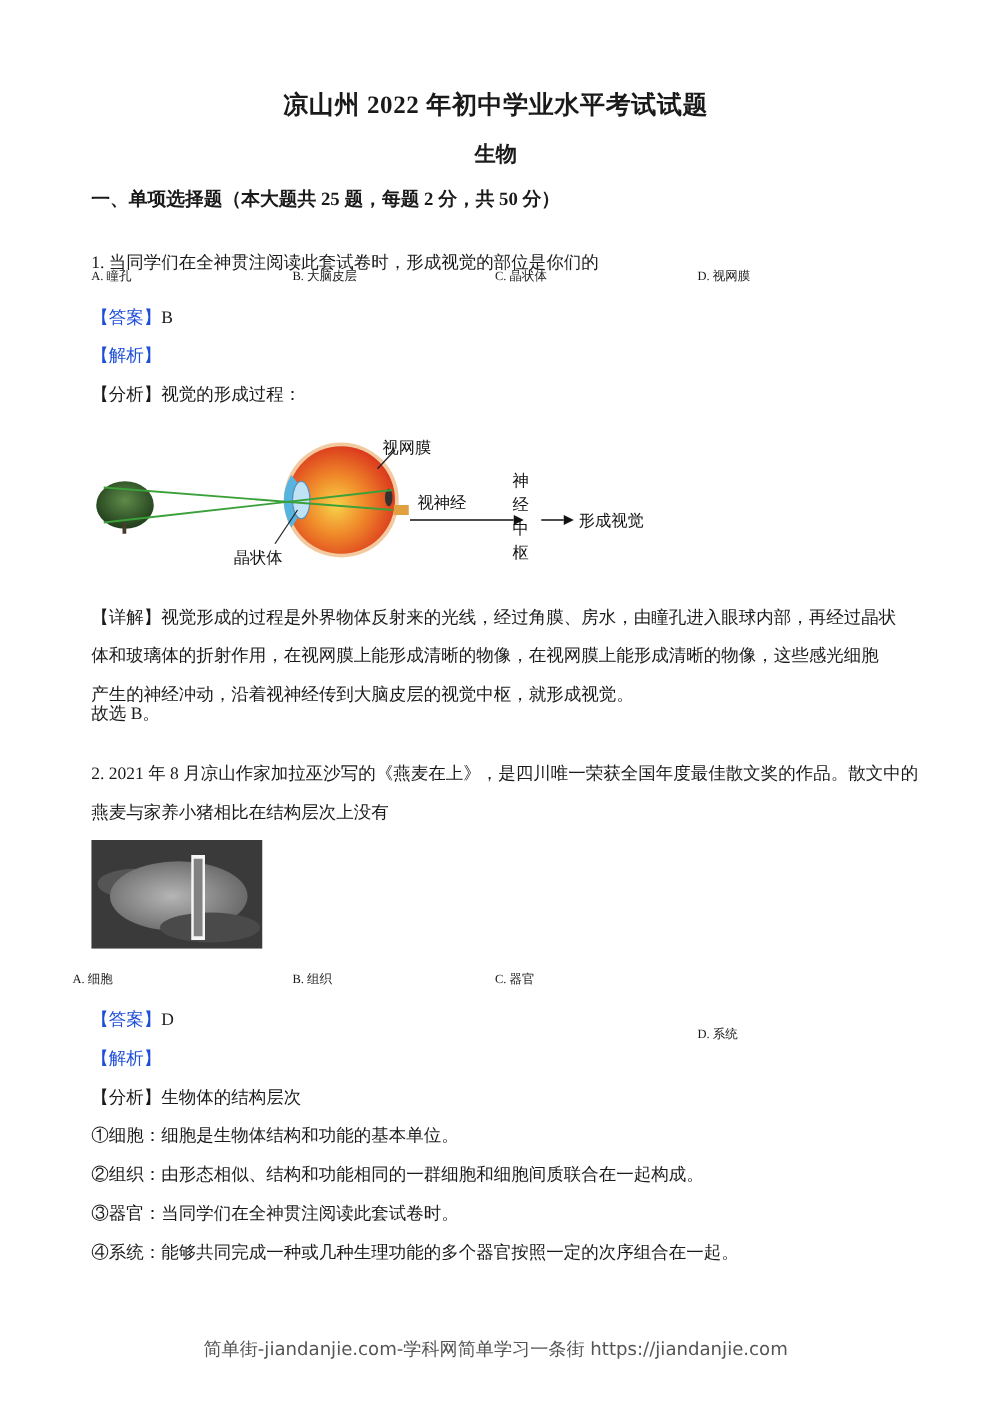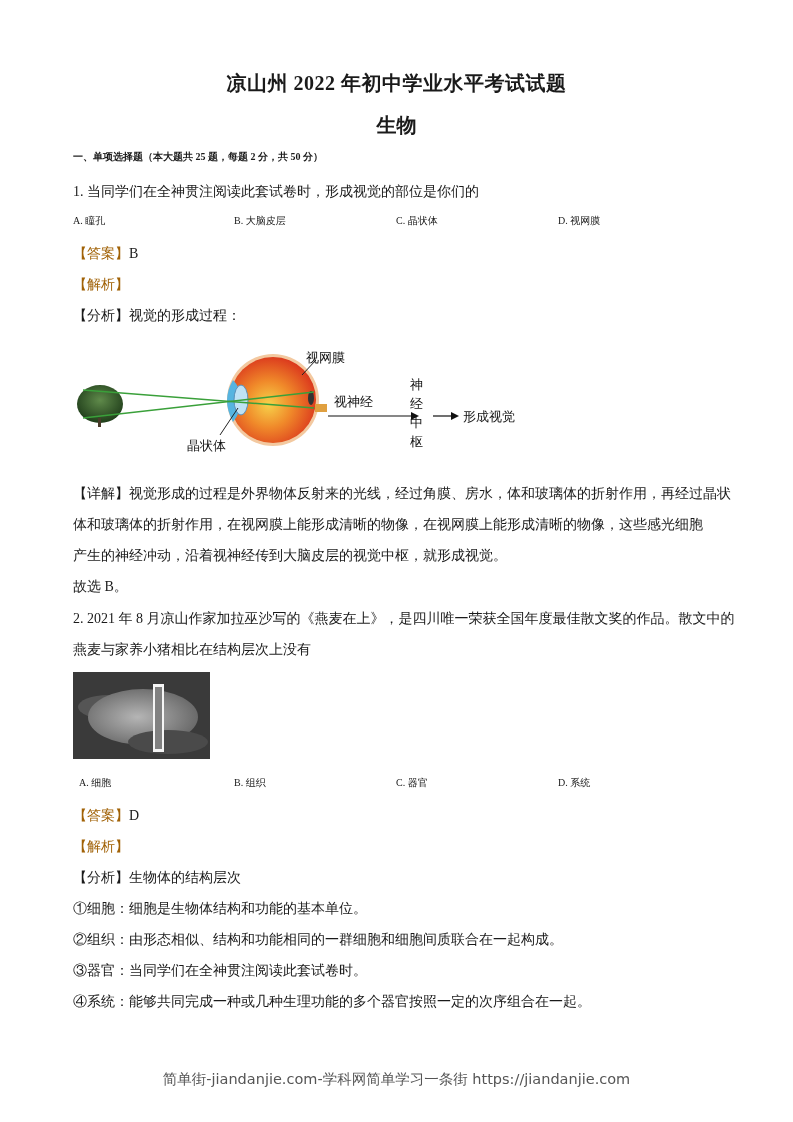--- a/index.html
+++ b/index.html
@@ -8,44 +8,44 @@
     font-family: "Liberation Serif", "DejaVu Serif", serif;
     color: #1a1a1a;
   }
   .abs { position: absolute; white-space: nowrap; }
   .title {
     left: 0; width: 793px; text-align: center; top: 70px;
     font-size: 20px; font-weight: bold; letter-spacing: 0.5px;
   }
   .subtitle {
     left: 0; width: 793px; text-align: center; top: 112px;
-    font-size: 20px; font-weight: bold;
+    font-size: 17px; font-weight: bold;
   }
   .section {
-    left: 73px; top: 150px; font-size: 10px; font-weight: bold;
+    left: 73px; top: 150px; font-size: 15px; font-weight: bold;
   }
   .line { left: 73px; font-size: 14px; }
-  .blue { color: #a16207; }
+  .blue { color: #1d4ed8; }
   .opt { font-size: 10px; }
   .figure-eye { left: 73px; top: 342px; width: 470px; height: 122px; }
   .figure-photo { left: 73px; top: 672px; width: 137px; height: 87px; }
   .footer {
     left: 0; width: 793px; text-align: center; top: 1070px;
     font-family: "DejaVu Sans", sans-serif; font-size: 14.5px; color: #555;
   }
   .eye-label { font-family: "DejaVu Sans", sans-serif; font-size: 13px; fill: #111; }
 </style>
 </head>
 <body>
 
 <div class="abs title">凉山州 2022 年初中学业水平考试试题</div>
 <div class="abs subtitle">生物</div>
 <div class="abs section">一、单项选择题（本大题共 25 题，每题 2 分，共 50 分）</div>
 
-<div class="abs line" style="top:183px">1. 当同学们在全神贯注阅读此套试卷时，形成视觉的部位是你们的</div>
+<div class="abs line" style="top:201px">1. 当同学们在全神贯注阅读此套试卷时，形成视觉的部位是你们的</div>
 <div class="abs opt" style="left:73px; top:214px">A. 瞳孔</div>
 <div class="abs opt" style="left:234px; top:214px">B. 大脑皮层</div>
 <div class="abs opt" style="left:396px; top:214px">C. 晶状体</div>
 <div class="abs opt" style="left:558px; top:214px">D. 视网膜</div>
 
 <div class="abs line" style="top:245px">
   <span class="blue">【答案】</span><span>B</span>
 </div>
 <div class="abs line blue" style="top:276px">【解析】</div>
 <div class="abs line" style="top:307px">
@@ -96,25 +96,25 @@
     <text class="eye-label" x="261" y="64">视神经</text>
     <text class="eye-label" x="337" y="47">神</text>
     <text class="eye-label" x="337" y="66">经</text>
     <text class="eye-label" x="337" y="85">中</text>
     <text class="eye-label" x="337" y="104">枢</text>
     <text class="eye-label" x="390" y="79">形成视觉</text>
   </svg>
 </div>
 
 <div class="abs line" style="top:485px">
-  <span>【详解】</span><span>视觉形成的过程是外界物体反射来的光线，经过角膜、房水，体和玻璃体的折射作用，再经过晶状</span>
+  <span>【详解】</span><span>视觉形成的过程是外界物体反射来的光线，经过角膜、房水，由瞳孔进入眼球内部，再经过晶状</span>
 </div>
 <div class="abs line" style="top:516px">体和玻璃体的折射作用，在视网膜上能形成清晰的物像，在视网膜上能形成清晰的物像，这些感光细胞</div>
 <div class="abs line" style="top:547px">产生的神经冲动，沿着视神经传到大脑皮层的视觉中枢，就形成视觉。</div>
-<div class="abs line" style="top:578px">故选 B。</div>
+<div class="abs line" style="top:562px">故选 B。</div>
 
 <div class="abs line" style="top:610px">2. 2021 年 8 月凉山作家加拉巫沙写的《燕麦在上》，是四川唯一荣获全国年度最佳散文奖的作品。散文中的</div>
 <div class="abs line" style="top:641px">燕麦与家养小猪相比在结构层次上没有</div>
 
 <div class="abs figure-photo">
   <svg width="137" height="87" viewBox="0 0 137 87">
     <defs>
       <radialGradient id="grain" cx="45%" cy="50%" r="55%">
         <stop offset="0%" stop-color="#b5b5b5"></stop>
         <stop offset="100%" stop-color="#6a6a6a"></stop>
@@ -122,24 +122,24 @@
     </defs>
     <rect width="137" height="87" fill="#3a3a3a"></rect>
     <ellipse cx="35" cy="35" rx="30" ry="12" fill="#555"></ellipse>
     <ellipse cx="70" cy="45" rx="55" ry="28" fill="url(#grain)"></ellipse>
     <ellipse cx="95" cy="70" rx="40" ry="12" fill="#4a4a4a"></ellipse>
     <rect x="80" y="12" width="11" height="68" fill="#f5f5f5"></rect>
     <rect x="82" y="15" width="7" height="62" fill="#333" opacity="0.6"></rect>
   </svg>
 </div>
 
-<div class="abs opt" style="left:79px; top:776px">A. 细胞</div>
+<div class="abs opt" style="left:58px; top:776px">A. 细胞</div>
 <div class="abs opt" style="left:234px; top:776px">B. 组织</div>
 <div class="abs opt" style="left:396px; top:776px">C. 器官</div>
-<div class="abs opt" style="left:558px; top:776px">D. 系统</div>
+<div class="abs opt" style="left:558px; top:820px">D. 系统</div>
 
 <div class="abs line" style="top:807px">
   <span class="blue">【答案】</span><span>D</span>
 </div>
 <div class="abs line blue" style="top:838px">【解析】</div>
 <div class="abs line" style="top:869px">
   <span>【分析】</span><span>生物体的结构层次</span>
 </div>
 <div class="abs line" style="top:900px">①细胞：细胞是生物体结构和功能的基本单位。</div>
 <div class="abs line" style="top:931px">②组织：由形态相似、结构和功能相同的一群细胞和细胞间质联合在一起构成。</div>

